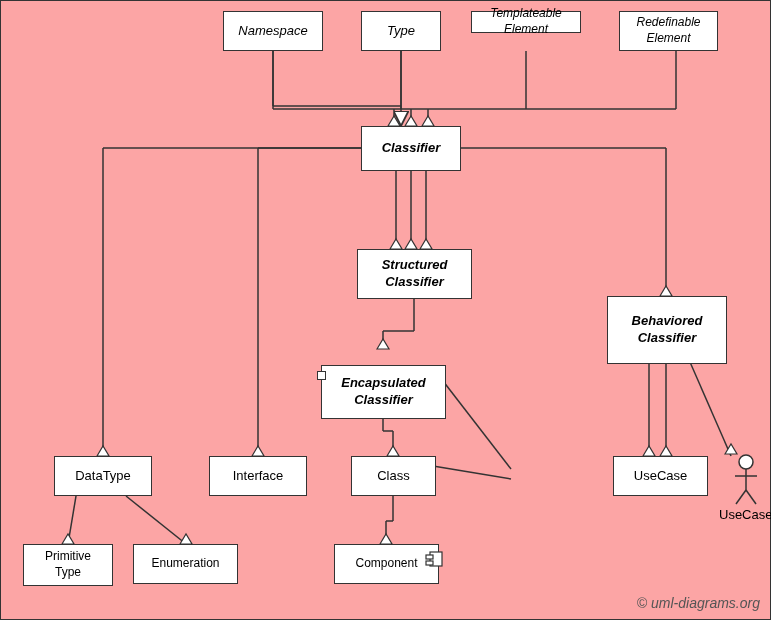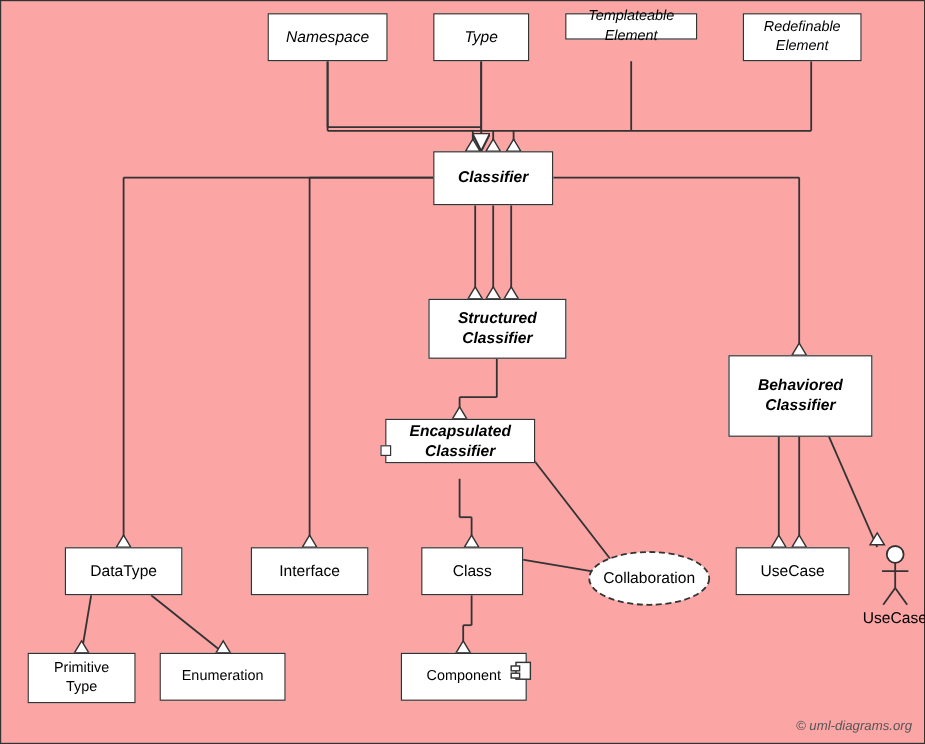--- a/index.html
+++ b/index.html
@@ -37,21 +37,21 @@
       position: absolute;
       top: 0; left: 0;
       width: 771px;
       height: 620px;
       pointer-events: none;
     }
     .copyright {
       position: absolute;
       bottom: 8px;
       right: 10px;
-      font-size: 11px;
+      font-size: 14px;
       color: #555;
       font-style: italic;
     }
     
     .actor-figure {
       position: absolute;
       text-align: center;
     }
     .actor-figure svg {
       display: block;
@@ -179,44 +179,38 @@
   </div>
 
   <div class="uml-box" style="left:356px; top:248px; width:115px; height:50px; font-weight:bold;align-items:center;">
     <span>Structured<br>Classifier</span>
   </div>
 
   <div class="uml-box" style="left:606px; top:295px; width:120px; height:68px; font-weight:bold;">
     <span>Behaviored<br>Classifier</span>
   </div>
 
-  <div class="uml-box" style="left:320px; top:348px; width:125px; height:37px; font-weight:bold;">
+  <div class="uml-box" style="left:320px; top:364px; width:125px; height:54px; font-weight:bold;">
     <span>Encapsulated<br>Classifier</span>
   </div>
 
   <div style="position:absolute; left:316px; top:370px; width:9px; height:9px; border:1.5px solid #333; background:white;"></div>
 
   <div class="uml-box normal" style="left:208px; top:455px; width:98px; height:40px; font-style:normal;">
     <span>Interface</span>
   </div>
 
   <div class="uml-box normal" style="left:53px; top:455px; width:98px; height:40px; font-style:normal;">
     <span>DataType</span>
   </div>
 
   <div class="uml-box normal" style="left:350px; top:455px; width:85px; height:40px; font-style:normal;">
     <span>Class</span>
   </div>
 
-  <div class="collaboration-ellipse" style="left:488px; top:455px;">
-    <svg width="105" height="52">
-      <ellipse cx="52" cy="26" rx="50" ry="22" fill="white" stroke="#333" stroke-width="1.5" stroke-dasharray="5,3"></ellipse>
-      <text x="52" y="30" text-anchor="middle" font-size="13" font-style="normal" font-family="Arial">Collaboration</text>
-    </svg>
-  </div>
 
   <div class="uml-box normal" style="left:612px; top:455px; width:95px; height:40px; font-style:normal;">
     <span>UseCase</span>
   </div>
 
   <div class="actor-figure" style="left:718px; top:453px;">
     <svg width="30" height="55">
 
       <circle cx="15" cy="8" r="7" fill="white" stroke="#333" stroke-width="1.5"></circle>
 

